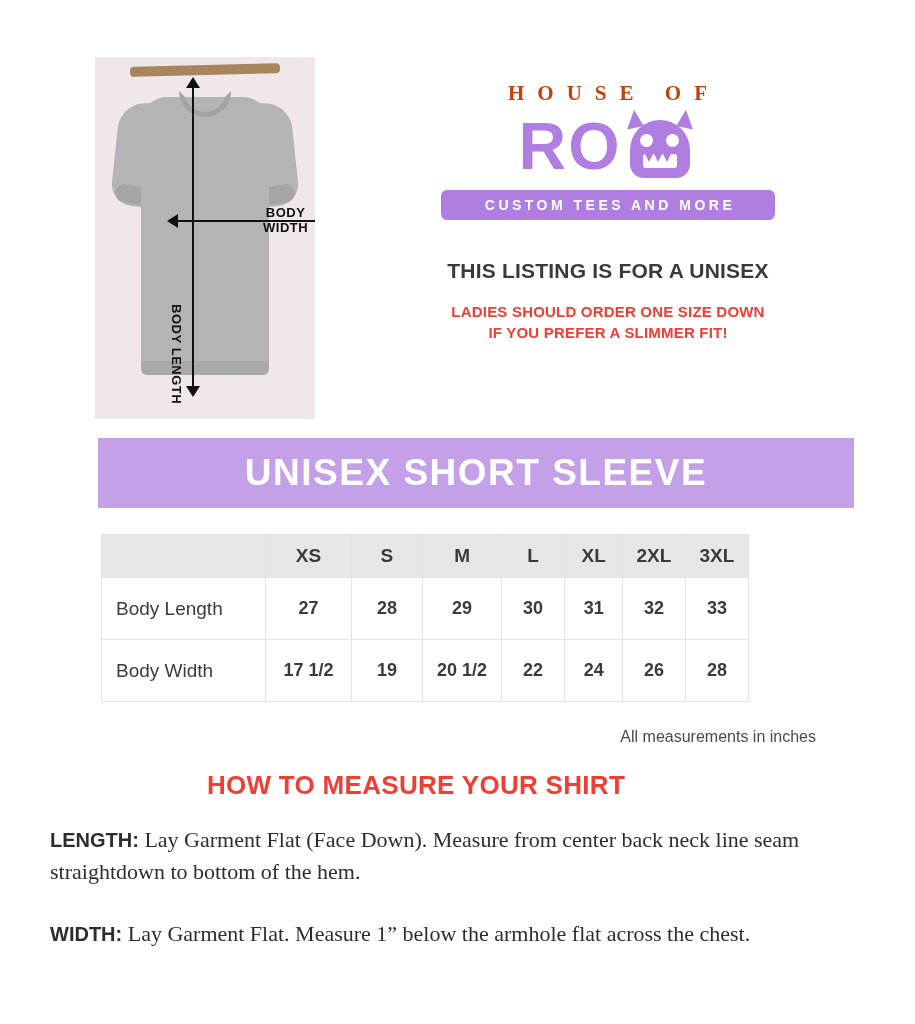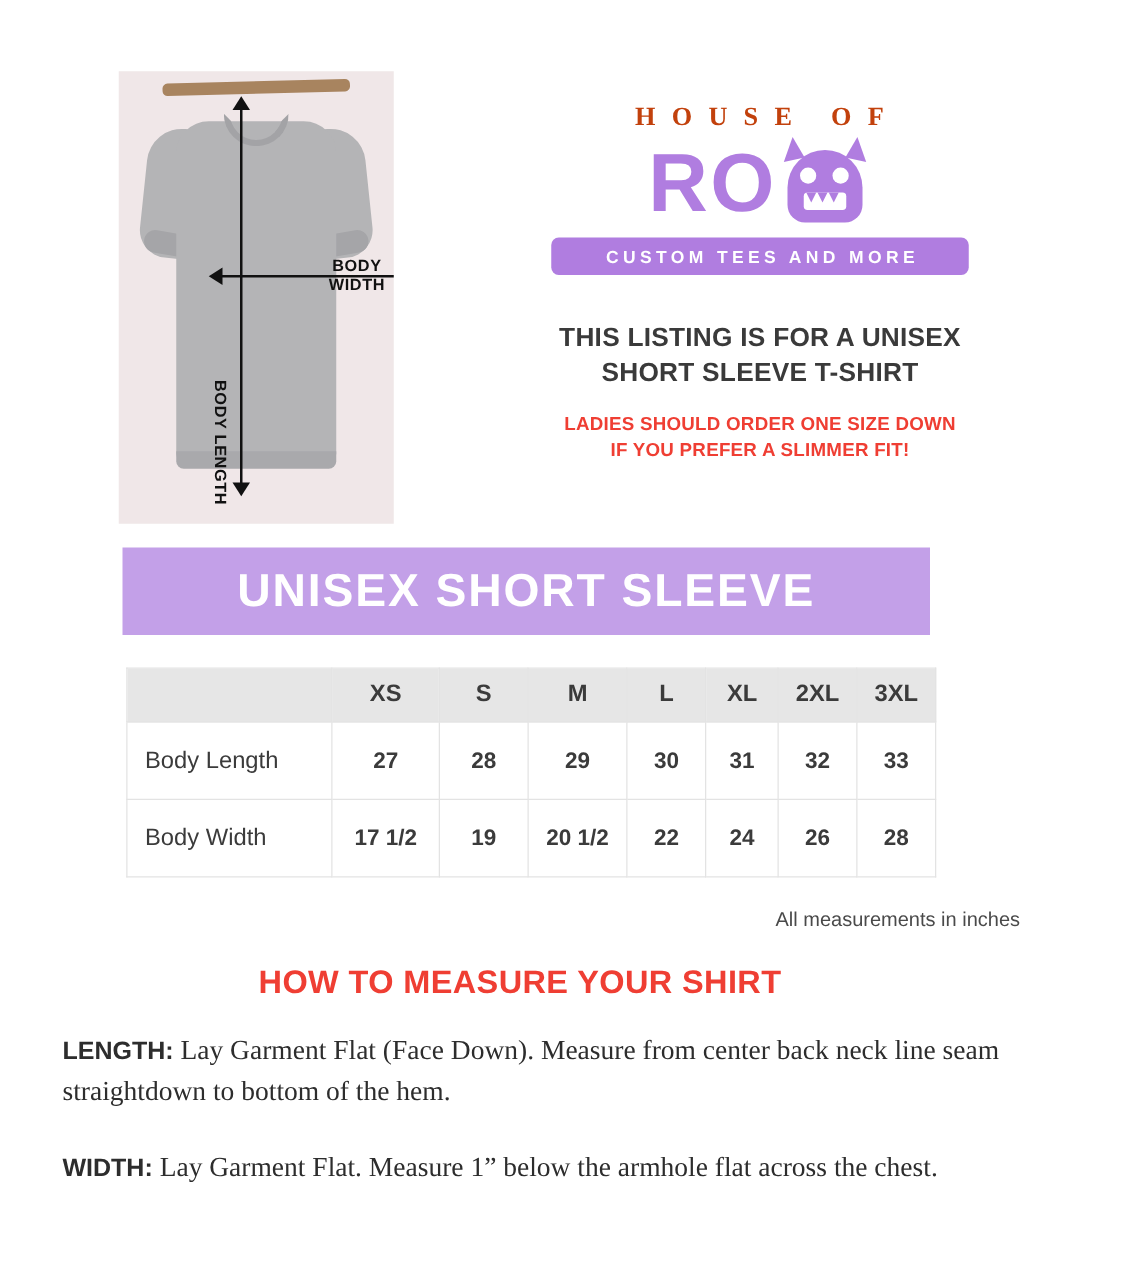--- a/index.html
+++ b/index.html
@@ -306,21 +306,21 @@
     color: #ef3e33;
     line-height: 21px;
     letter-spacing: 0.2px;
   }
 
   
   .banner {
     position: absolute;
     left: 98px;
     top: 438px;
-    width: 646px;
+    width: 756px;
     height: 70px;
     background: #c3a0e8;
     color: #ffffff;
     font-size: 37px;
     font-weight: bold;
     letter-spacing: 1.5px;
     display: flex;
     align-items: center;
     justify-content: center;
   }
@@ -449,21 +449,20 @@
           <span class="tooth" style="left:2px"></span>
           <span class="tooth" style="left:11px"></span>
           <span class="tooth" style="left:20px"></span>
         </span>
       </span>
     </div>
     <div class="brand-tag">CUSTOM TEES AND MORE</div>
 
     <div class="listing-text">
       <div>THIS LISTING IS FOR A UNISEX</div>
-      <div>SHORT SLEEVE T-SHIRT</div>
     </div>
     <div class="ladies-text">
       <div>LADIES SHOULD ORDER ONE SIZE DOWN</div>
       <div>IF YOU PREFER A SLIMMER FIT!</div>
     </div>
   </div>
 </div>
 
 <div class="banner">UNISEX SHORT SLEEVE</div>
 

